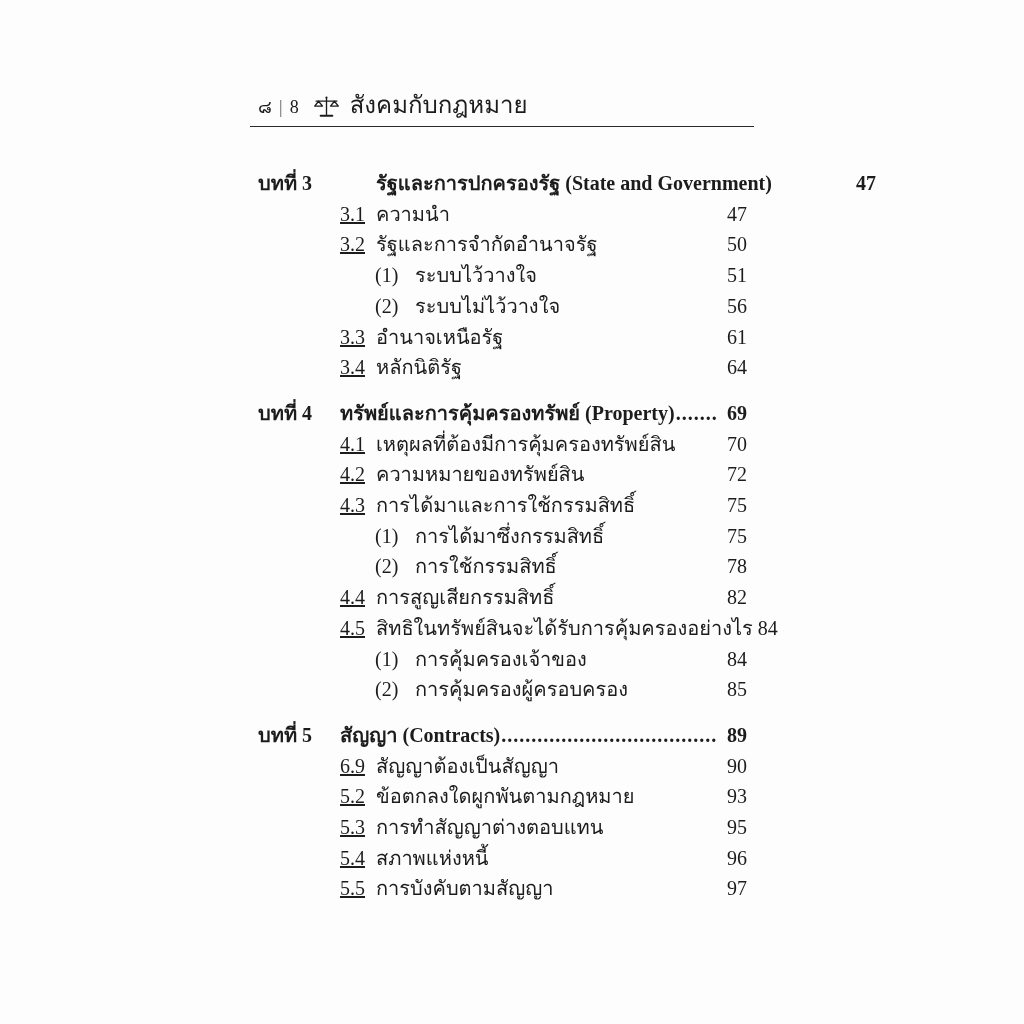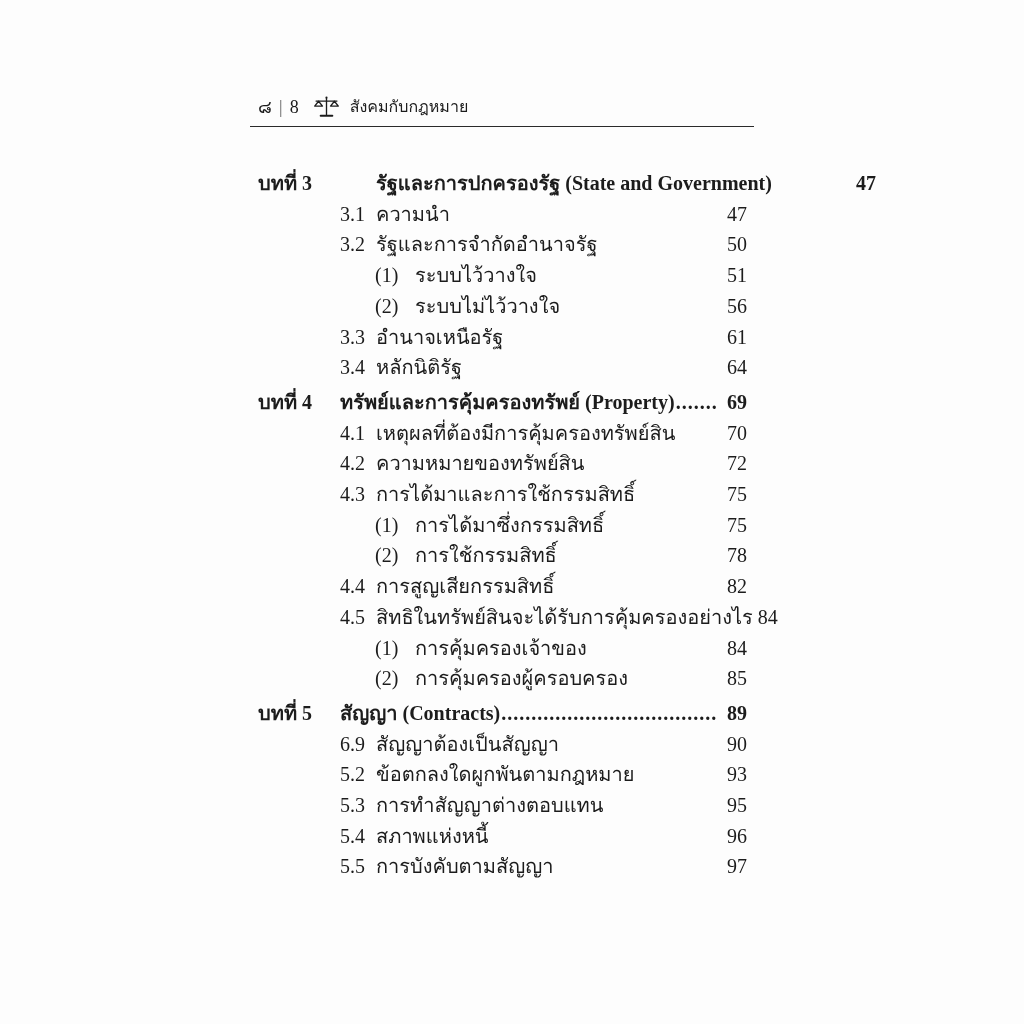--- a/index.html
+++ b/index.html
@@ -27,41 +27,41 @@
     display: flex;
     align-items: center;
     padding-left: 8px;
     font-size: 19px;
     line-height: 22px;
   }
   .folio-thai { font-size: 18px; }
   .folio-sep { margin: 0 7px; color: #2a2a2a; font-weight: 300; transform: scaleX(.7); display:inline-block; }
   .folio-arabic { font-size: 18px; }
   .scales { margin: 0 10px 0 14px; display: inline-flex; align-items: center; }
-  .book-title { font-size: 16px; }
+  .book-title { font-size: 24px; font-family: Liberation Mono, monospace; }
 
   
   .toc {
     position: absolute;
     left: 258px; top: 168px;
     width: 494px;
     font-size: 20px;
   }
   .row {
     display: flex;
     align-items: baseline;
     line-height: 30.7px;
     white-space: nowrap;
   }
-  .t-chapter { font-weight: 700; margin-top: 4px; }
+  .t-chapter { font-weight: 700; margin-top: 15px; }
   .toc .t-chapter:first-child { margin-top: 0; gap: 36px; }
   .chap-label { flex: none; width: 82px; }
   .t-sub    { padding-left: 82px; }
   .t-subsub { padding-left: 117px; }
-  .t-sub .item-num    { flex: none; width: 36px; }
+  .t-sub .item-num    { flex: none; width: 36px; text-decoration: underline; }
   .t-subsub .item-num { flex: none; width: 40px; }
   .title { flex: none; }
   .leader {
     flex: 1 1 auto;
     overflow: hidden;
     white-space: nowrap;
     margin: 0 6px 0 1px;
     letter-spacing: 1px;
   }
   .page-num {

